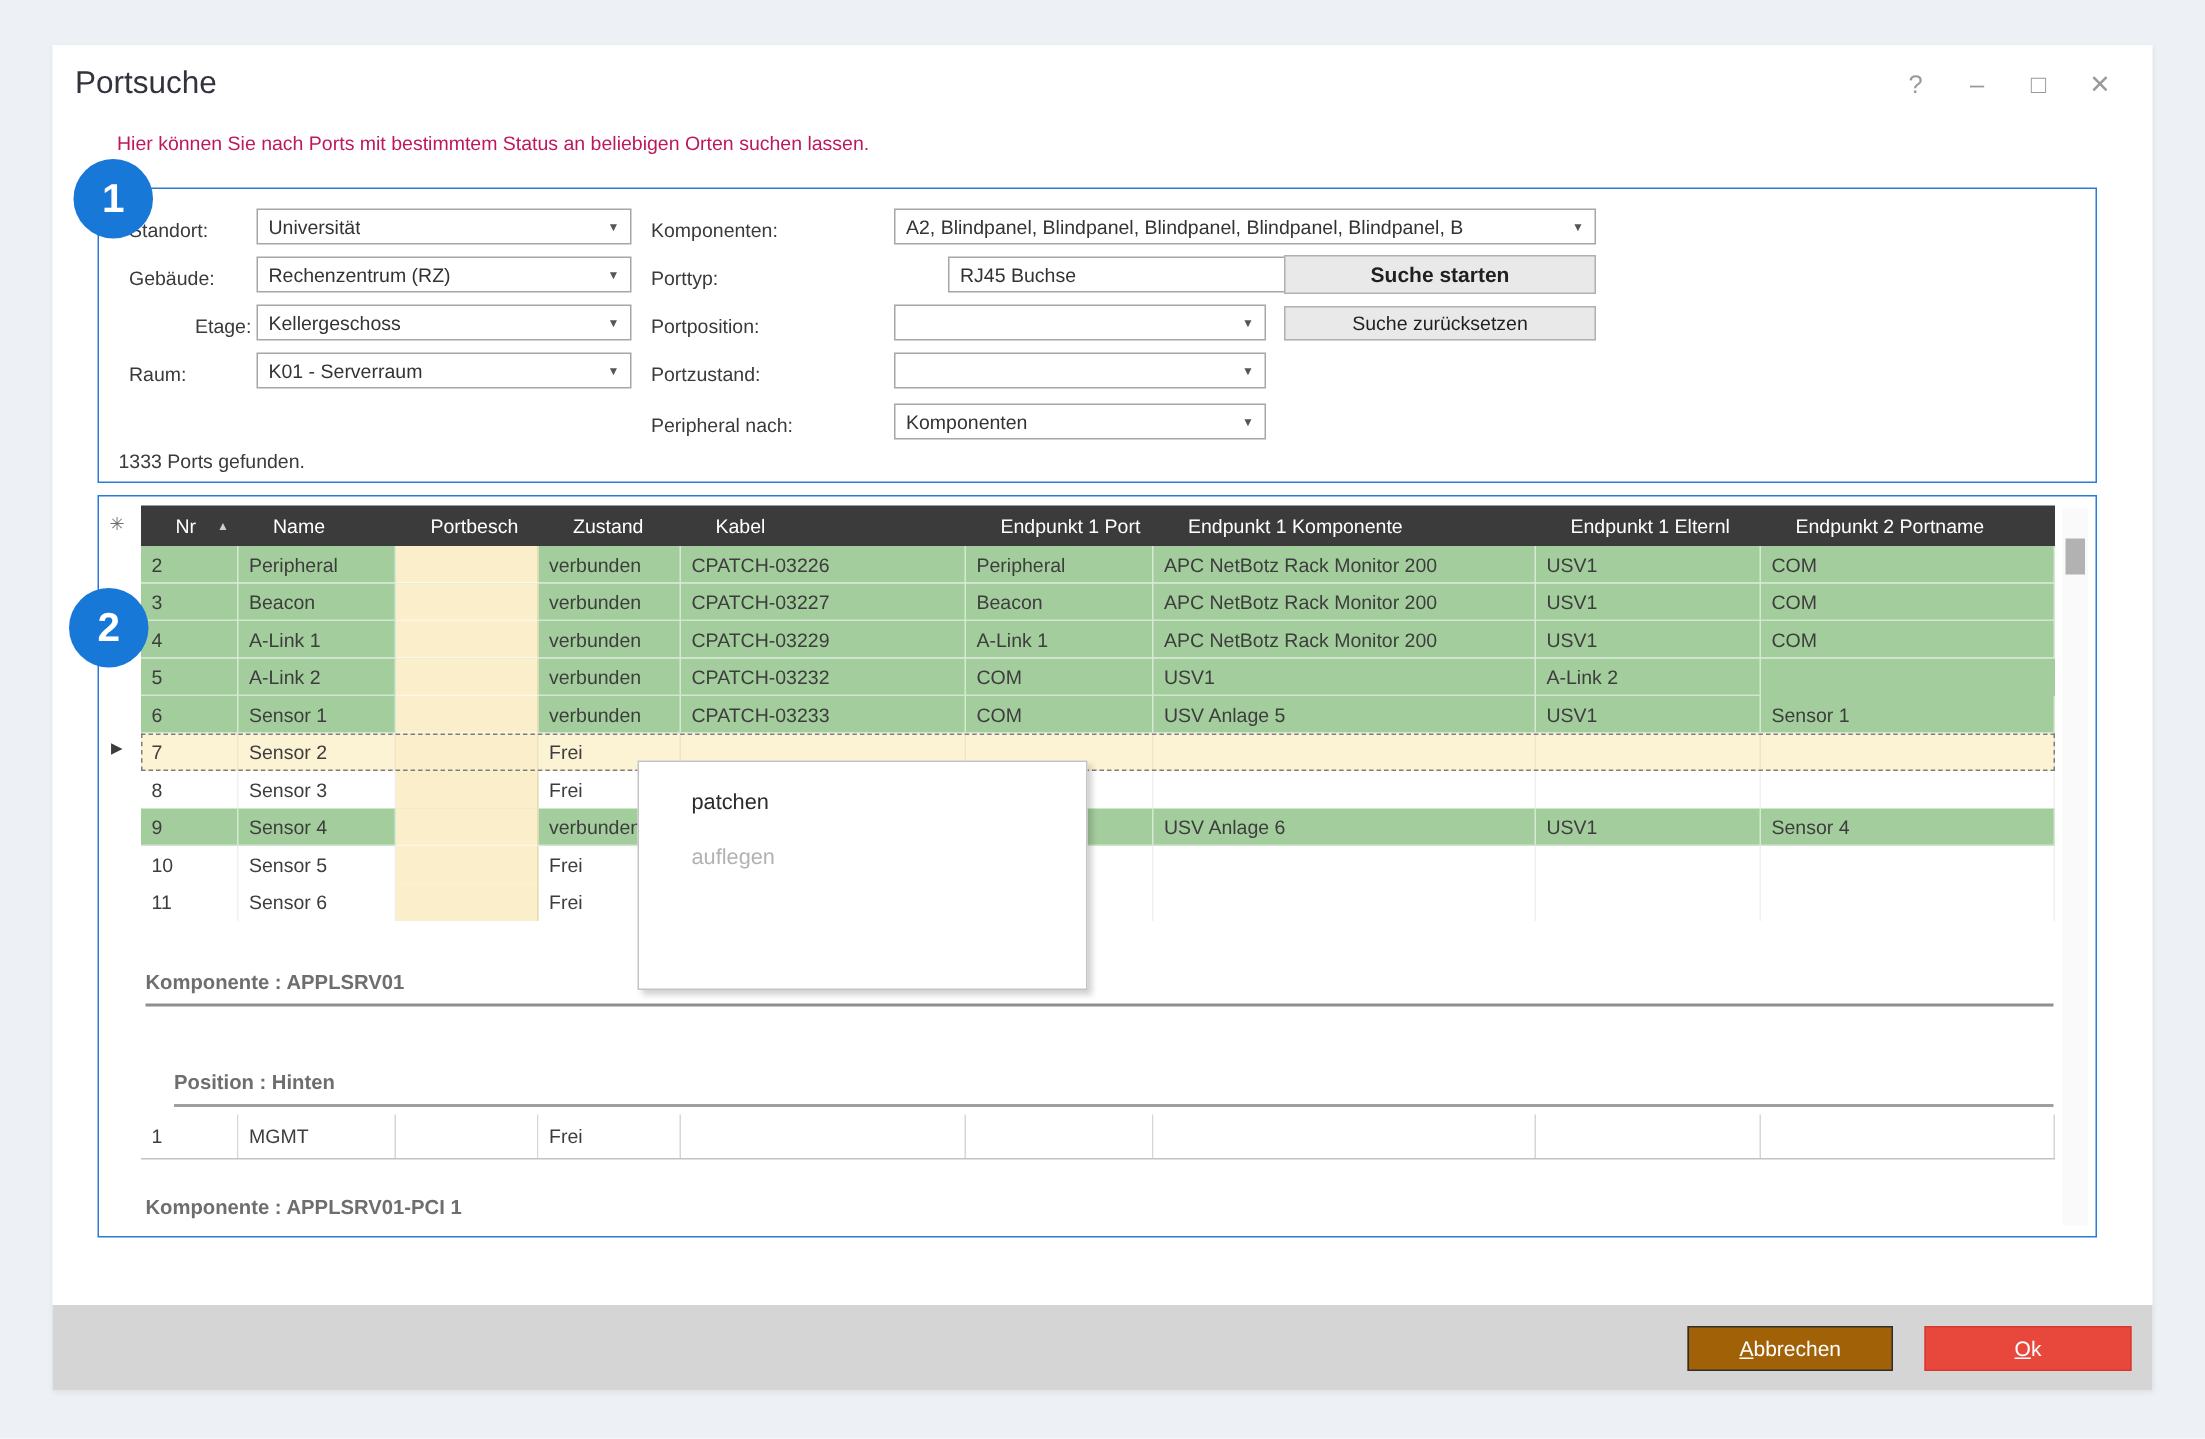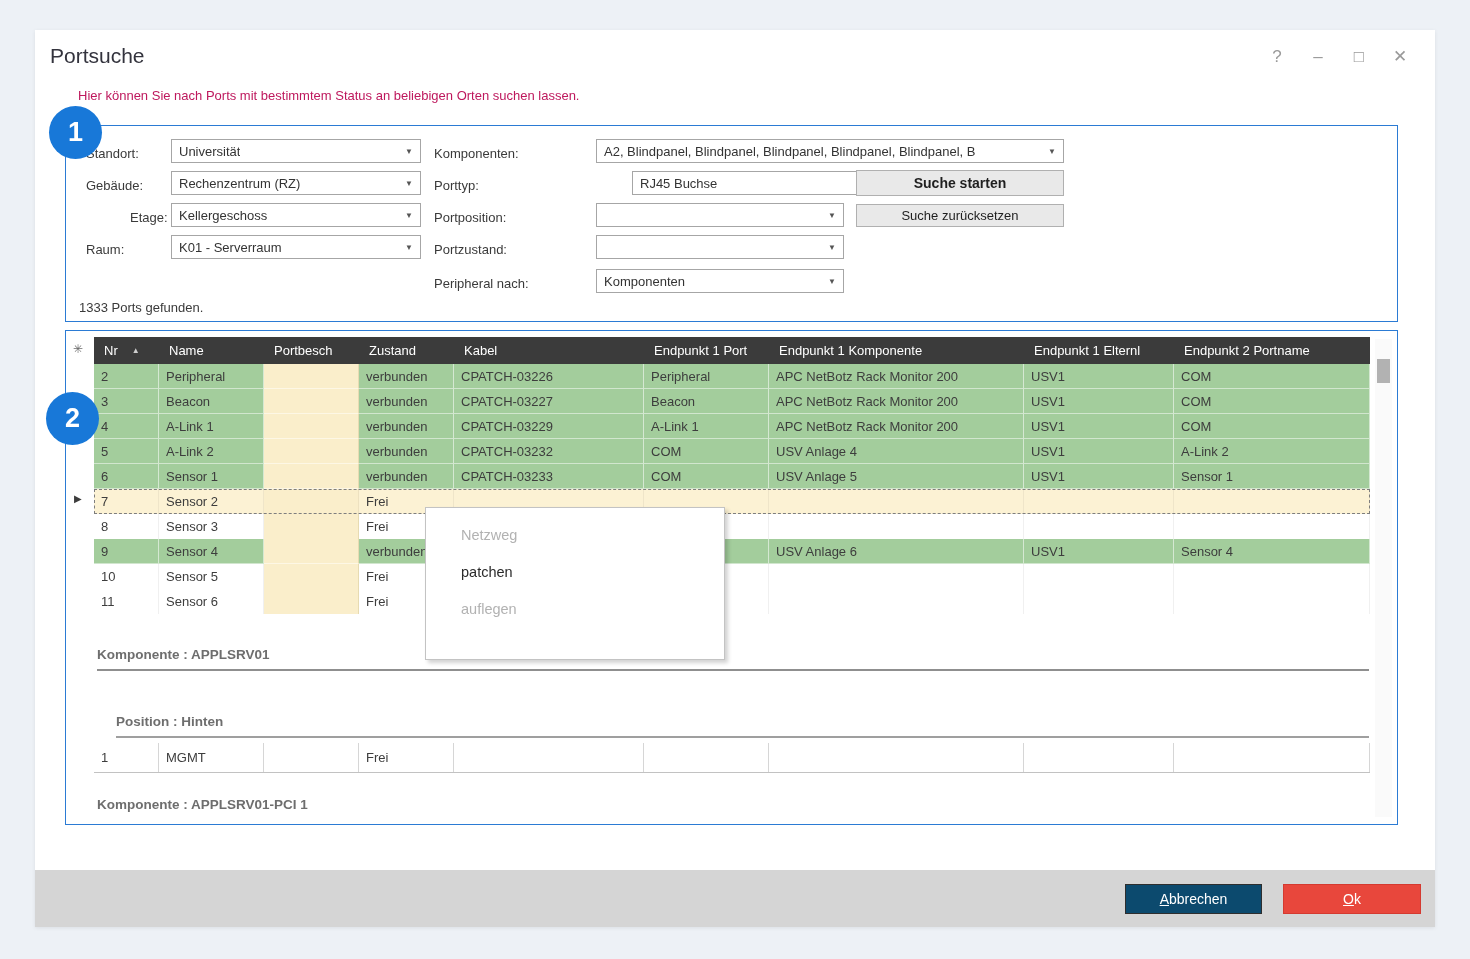--- a/index.html
+++ b/index.html
@@ -53,21 +53,21 @@
   }
   .gutter-icon { position:absolute; left:7px; top:11px; font-size:12px; color:#6e6e6e; }
   .row-marker { position:absolute; left:8px; top:162px; font-size:10px; color:#3c3c3c; }
   .grid { position:absolute; left:28px; top:6px; width:1276px; }
   .thead, .trow {
     display:grid;
     grid-template-columns:65px 105px 95px 95px 190px 125px 255px 150px 196px;
   }
   .thead { background:#3b3b3b; color:#fff; height:27px; }
   .thead .hc {
-    display:flex; align-items:center; padding:0 10px; font-size:13px;
+    display:flex; align-items:center; padding:0 23px; font-size:13px;
     white-space:nowrap; overflow:hidden; cursor:default;
   }
   .sort-arrow { font-size:8px; color:#cfcfcf; margin-left:14px; }
   .trow { height:25px; }
   .trow .c {
     display:flex; align-items:center; padding:0 7px; font-size:13px; color:#3d3d3d;
     white-space:nowrap; overflow:hidden; border-right:1px solid rgba(0,0,0,0.06); height:100%;
   }
   .trow.green { background:#a3cd9c; }
   .trow.green .c { border-right-color:rgba(255,255,255,0.55); border-bottom:1px solid rgba(255,255,255,0.5); }
@@ -104,21 +104,21 @@
     font-size:14.5px; color:#2b2b2b; cursor:default; white-space:nowrap;
   }
   .ctx-item.disabled { color:#b2b2b2; }
 
   
   .footer { position:absolute; left:0; top:840px; width:1400px; height:57px; background:#d5d5d5; }
   .f-btn {
     position:absolute; top:14px; height:30px; display:flex; align-items:center; justify-content:center;
     font-size:14px; color:#fff; cursor:default;
   }
-  .f-cancel { left:1090px; width:137px; background:#0c4a6e; border:1px solid #2e2e2e; }
+  .f-cancel { left:1090px; width:137px; background:#a16207; border:1px solid #2e2e2e; }
   .f-ok { left:1248px; width:138px; background:#e8473c; border:1px solid #d43a30; }
   .f-btn .u { text-decoration:underline; }
 
   
   .callout {
     position:absolute; width:53px; height:53px; border-radius:50%;
     background:#1878d8; color:#fff; font-size:27px; font-weight:bold;
     display:flex; align-items:center; justify-content:center; z-index:50;
   }
   .c1 { left:49px; top:106px; }
@@ -271,21 +271,20 @@
           <div class="c">USV1</div>
           <div class="c">COM</div>
       </div>
       <div class="trow green">
         <div class="c">5</div>
           <div class="c">A-Link 2</div>
           <div class="c"></div>
           <div class="c">verbunden</div>
           <div class="c">CPATCH-03232</div>
           <div class="c">COM</div>
-          <div class="c">USV Anlage 4</div>
           <div class="c">USV1</div>
           <div class="c">A-Link 2</div>
       </div>
       <div class="trow green">
         <div class="c">6</div>
           <div class="c">Sensor 1</div>
           <div class="c"></div>
           <div class="c">verbunden</div>
           <div class="c">CPATCH-03233</div>
           <div class="c">COM</div>
@@ -378,19 +377,18 @@
     <div class="f-btn f-cancel">
       <span><span class="u">A</span><span>bbrechen</span></span>
     </div>
     <div class="f-btn f-ok">
       <span><span class="u">O</span><span>k</span></span>
     </div>
   </div>
 </div>
 
 <div class="ctx-menu">
-  <div class="ctx-item disabled">Netzweg</div>
   <div class="ctx-item">patchen</div>
   <div class="ctx-item disabled">auflegen</div>
 </div>
 
 <div class="callout c1">1</div>
 <div class="callout c2">2</div>
 
 </body></html>

